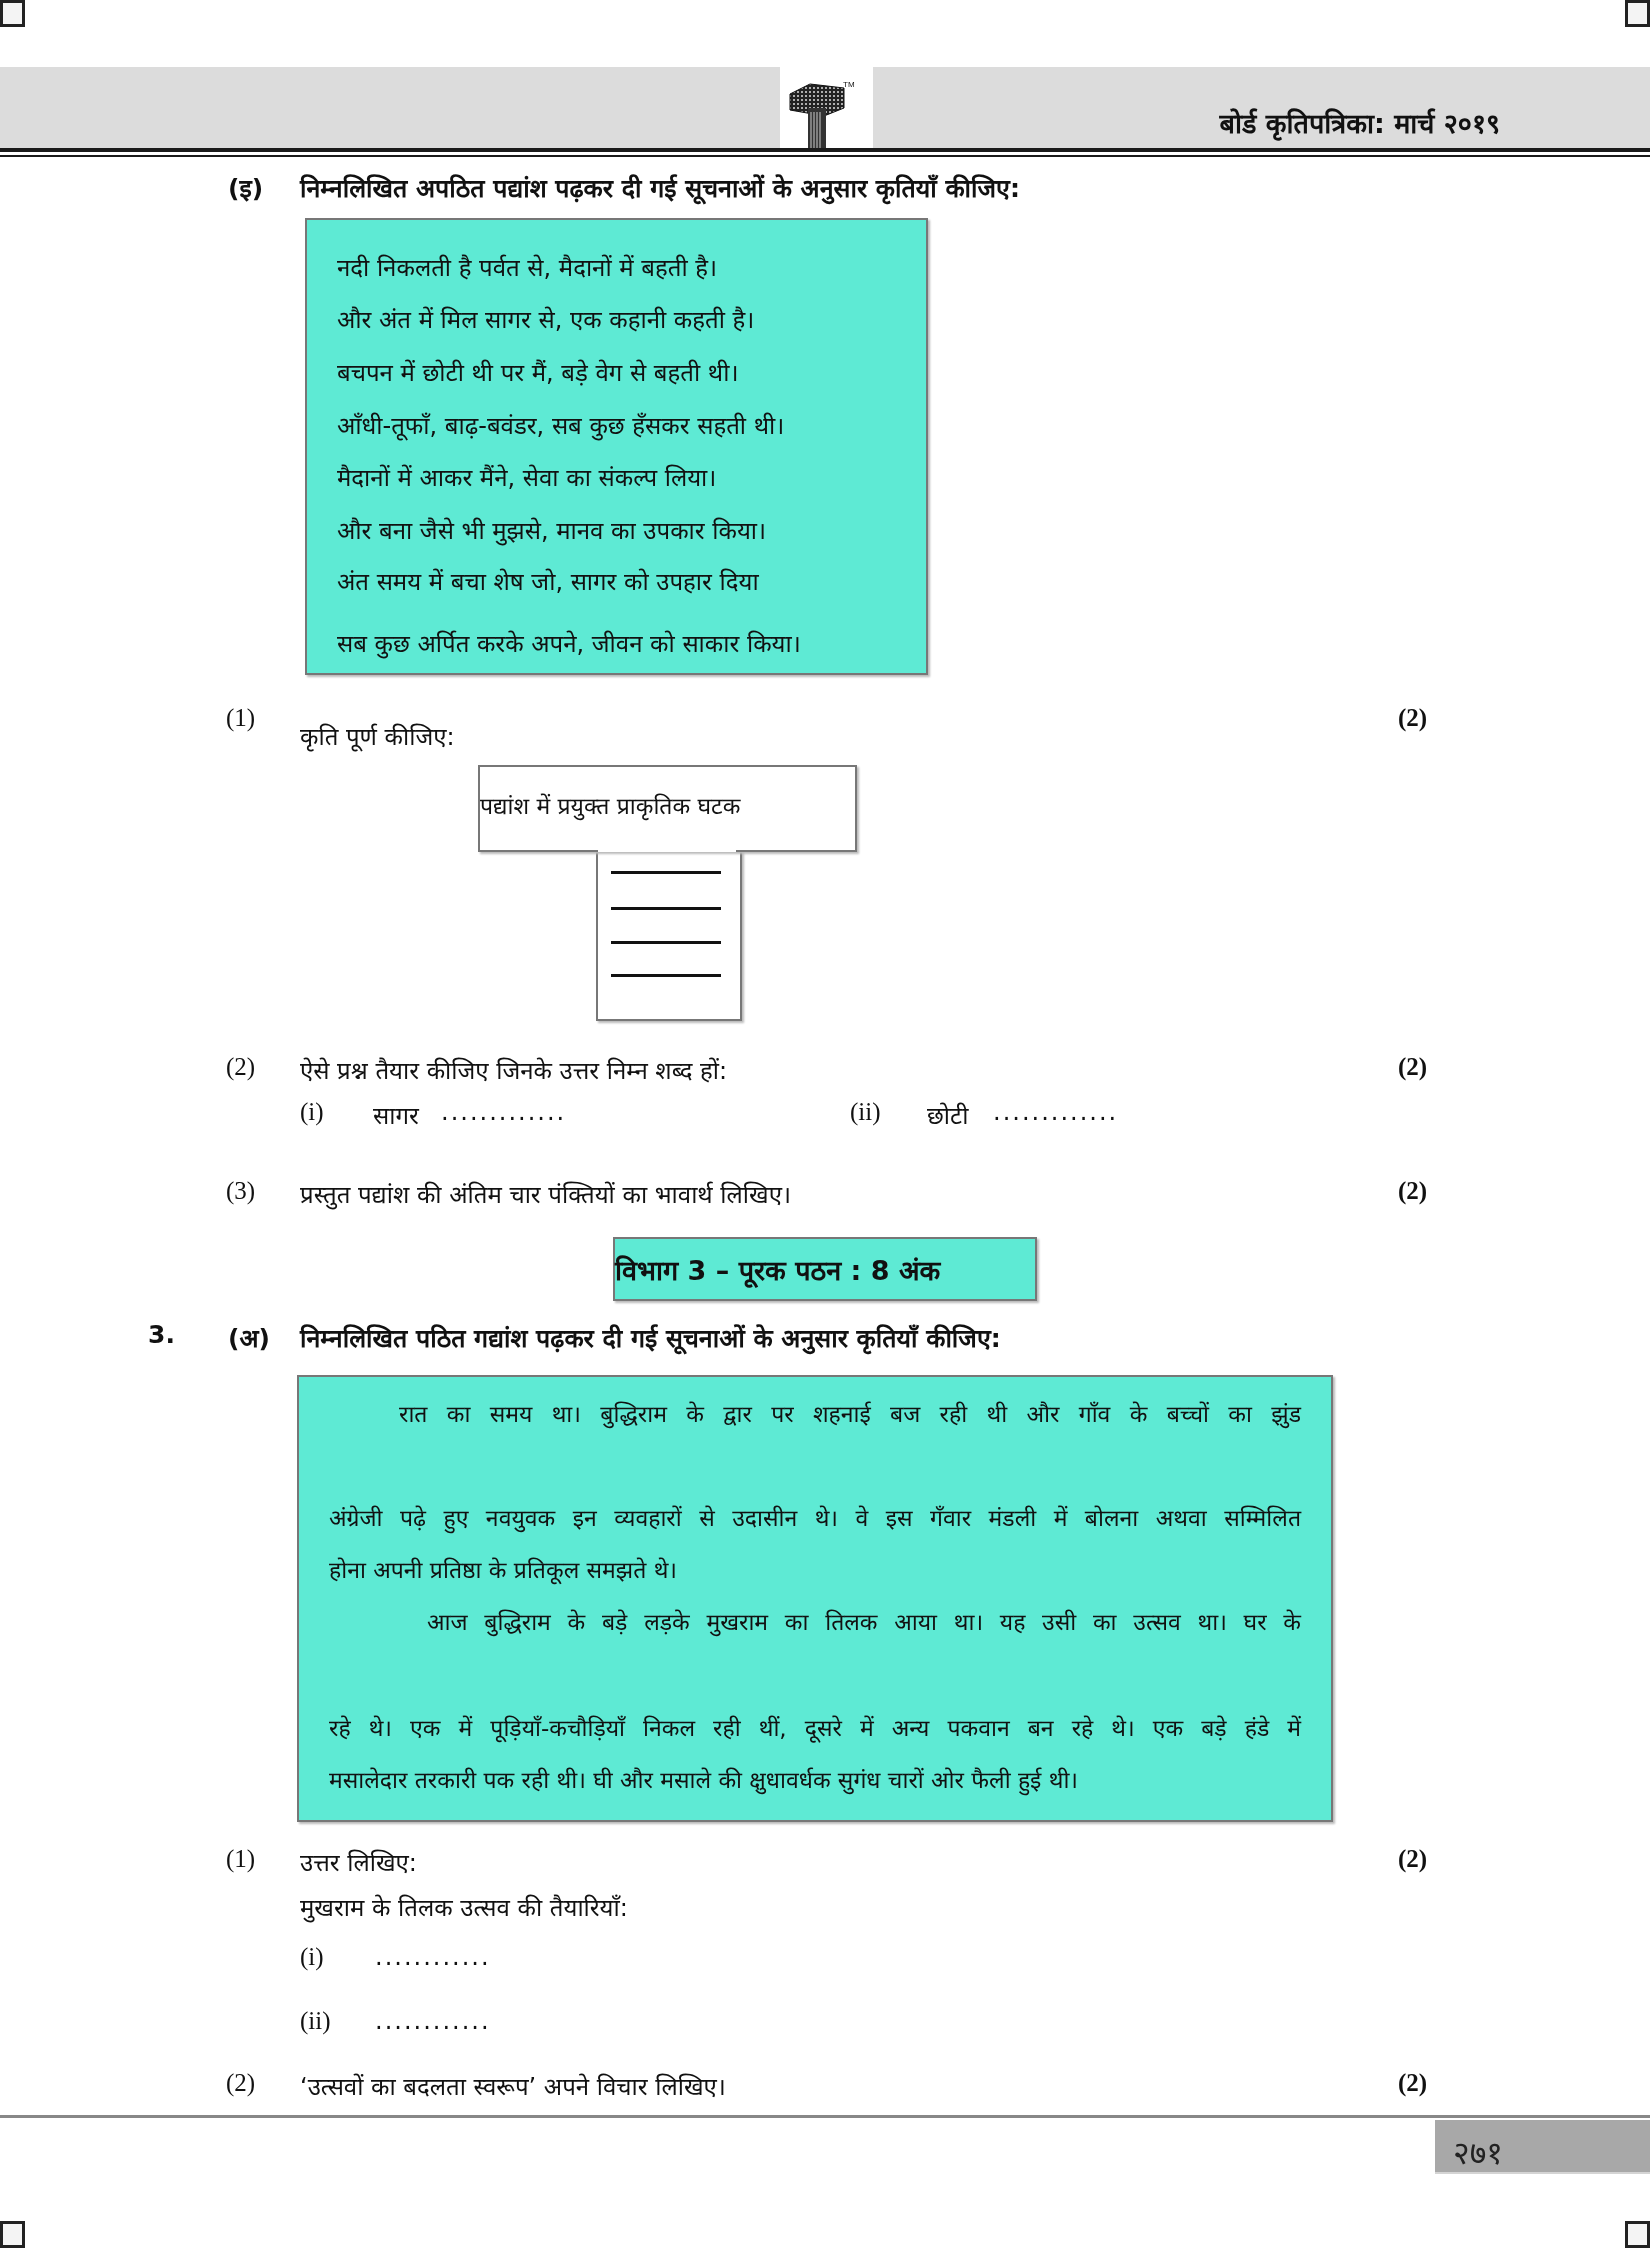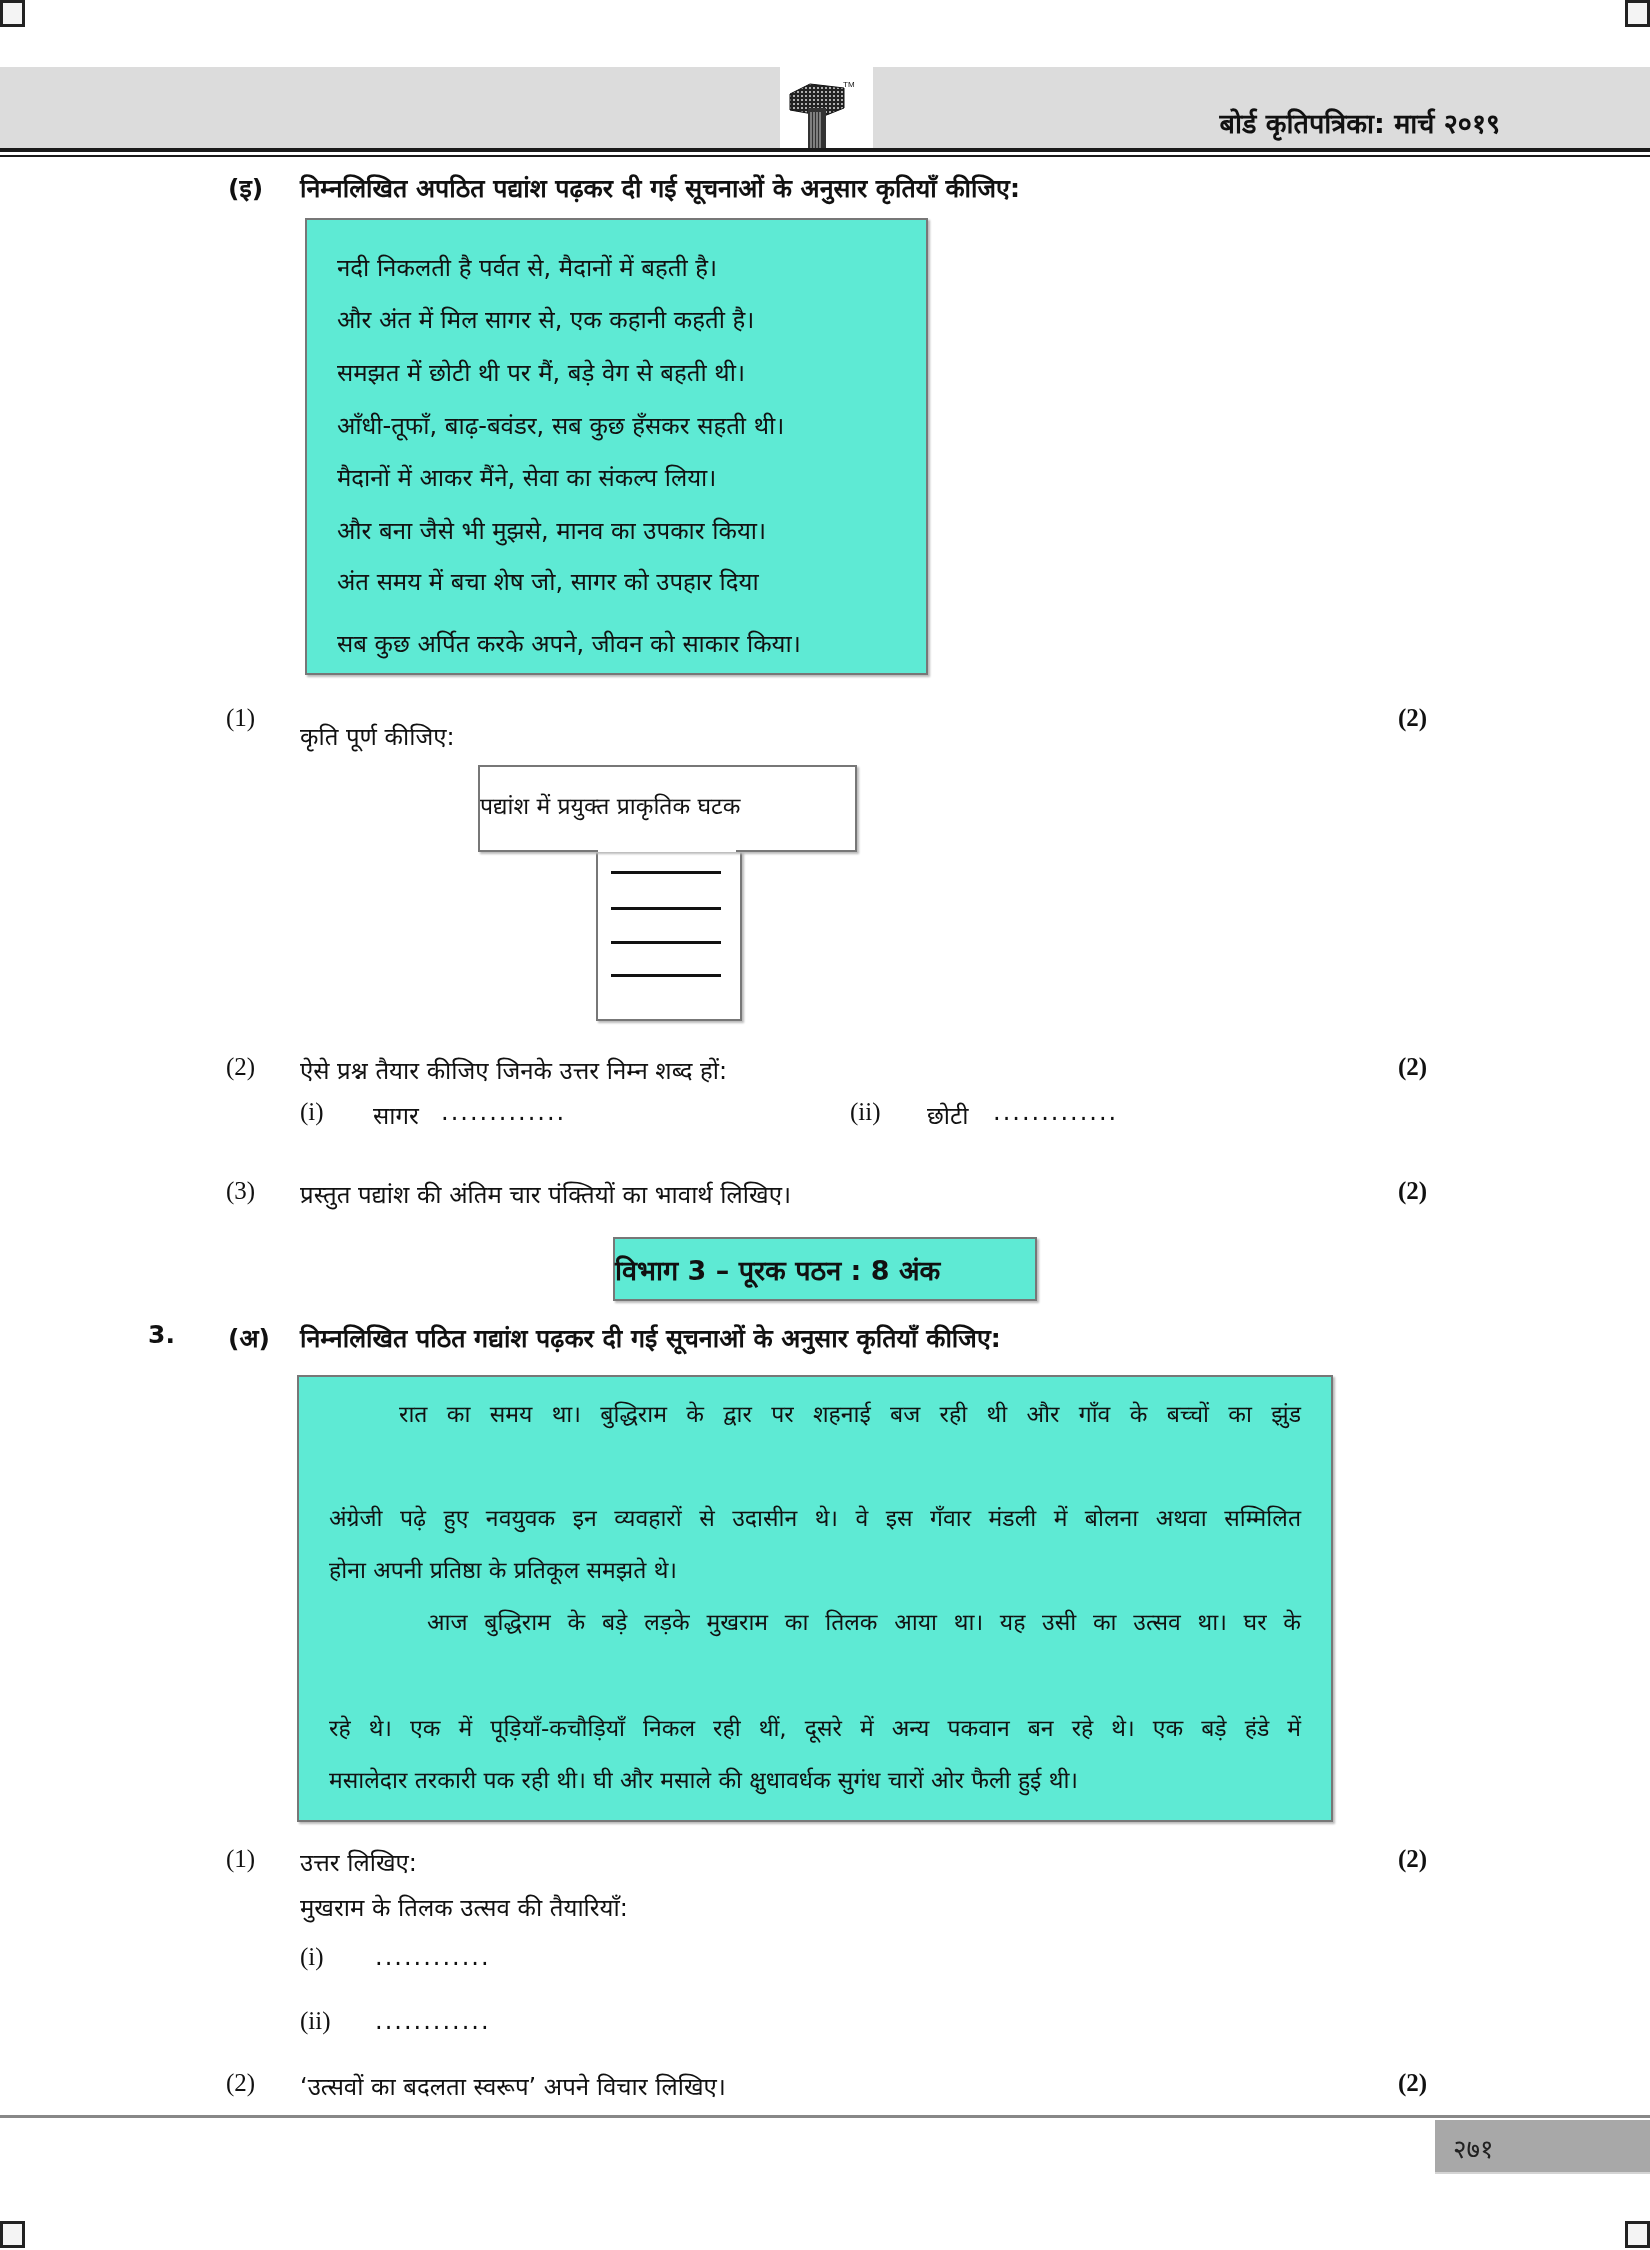--- a/index.html
+++ b/index.html
@@ -18,21 +18,21 @@
   .num { font-family:"Liberation Serif", serif; font-size:25px; }
   .box { position:absolute; border:2px solid #777; box-shadow:2px 2px 2px #bbb; background:#5eead4; }
   .poem-line { position:absolute; left:30px; font-size:24px; white-space:nowrap; }
   .prose-line { position:absolute; left:30px; right:30px; font-size:23px; white-space:nowrap; text-align:justify; text-align-last:justify; }
   .prose-line.last { text-align-last:left; }
   .prose-line.indent { left:100px; }
   .blank { position:absolute; height:3px; background:#111; width:110px; }
   .dots { letter-spacing:2px; }
   .footer-rule { position:absolute; left:0; width:1650px; top:2115px; height:3px; background:#888; }
   .page-box { position:absolute; left:1435px; top:2120px; width:215px; height:52px; background:#a8a8a8; border-bottom:2px solid #d4d4d4; }
-  .page-num { position:absolute; left:18px; top:10px; font-size:26px; color:#222; }
+  .page-num { position:absolute; left:18px; top:10px; font-size:32px; color:#222; }
 </style>
 </head>
 <body>
 
 <div class="corner" style="left:0;top:0;"></div>
 <div class="corner" style="left:1625px;top:0;"></div>
 <div class="corner" style="left:0;top:2221px;"></div>
 <div class="corner" style="left:1625px;top:2221px;"></div>
 
 <div>
@@ -61,21 +61,21 @@
   <div class="rule-thick"></div>
   <div class="rule-thin"></div>
 </div>
 
 <div class="q-head" style="left:228px;top:170px;">(इ)</div>
 <div class="q-head" style="left:300px;top:170px;">निम्नलिखित अपठित पद्यांश पढ़कर दी गई सूचनाओं के अनुसार कृतियाँ कीजिए:</div>
 
 <div class="box" style="left:305px;top:218px;width:619px;height:453px;">
   <div class="poem-line" style="top:30px;">नदी निकलती है पर्वत से, मैदानों में बहती है।</div>
   <div class="poem-line" style="top:82px;">और अंत में मिल सागर से, एक कहानी कहती है।</div>
-  <div class="poem-line" style="top:135px;">समझत में छोटी थी पर मैं, बड़े वेग से बहती थी।</div>
+  <div class="poem-line" style="top:135px;">बचपन में छोटी थी पर मैं, बड़े वेग से बहती थी।</div>
   <div class="poem-line" style="top:188px;">आँधी-तूफाँ, बाढ़-बवंडर, सब कुछ हँसकर सहती थी।</div>
   <div class="poem-line" style="top:240px;">मैदानों में आकर मैंने, सेवा का संकल्प लिया।</div>
   <div class="poem-line" style="top:293px;">और बना जैसे भी मुझसे, मानव का उपकार किया।</div>
   <div class="poem-line" style="top:344px;">अंत समय में बचा शेष जो, सागर को उपहार दिया</div>
   <div class="poem-line" style="top:406px;">सब कुछ अर्पित करके अपने, जीवन को साकार किया।</div>
 </div>
 
 <div class="q-text num" style="left:226px;top:704px;">(1)</div>
 <div class="q-text" style="left:300px;top:719px;">कृति पूर्ण कीजिए:</div>
 <div class="marks" style="top:704px;">(2)</div>

